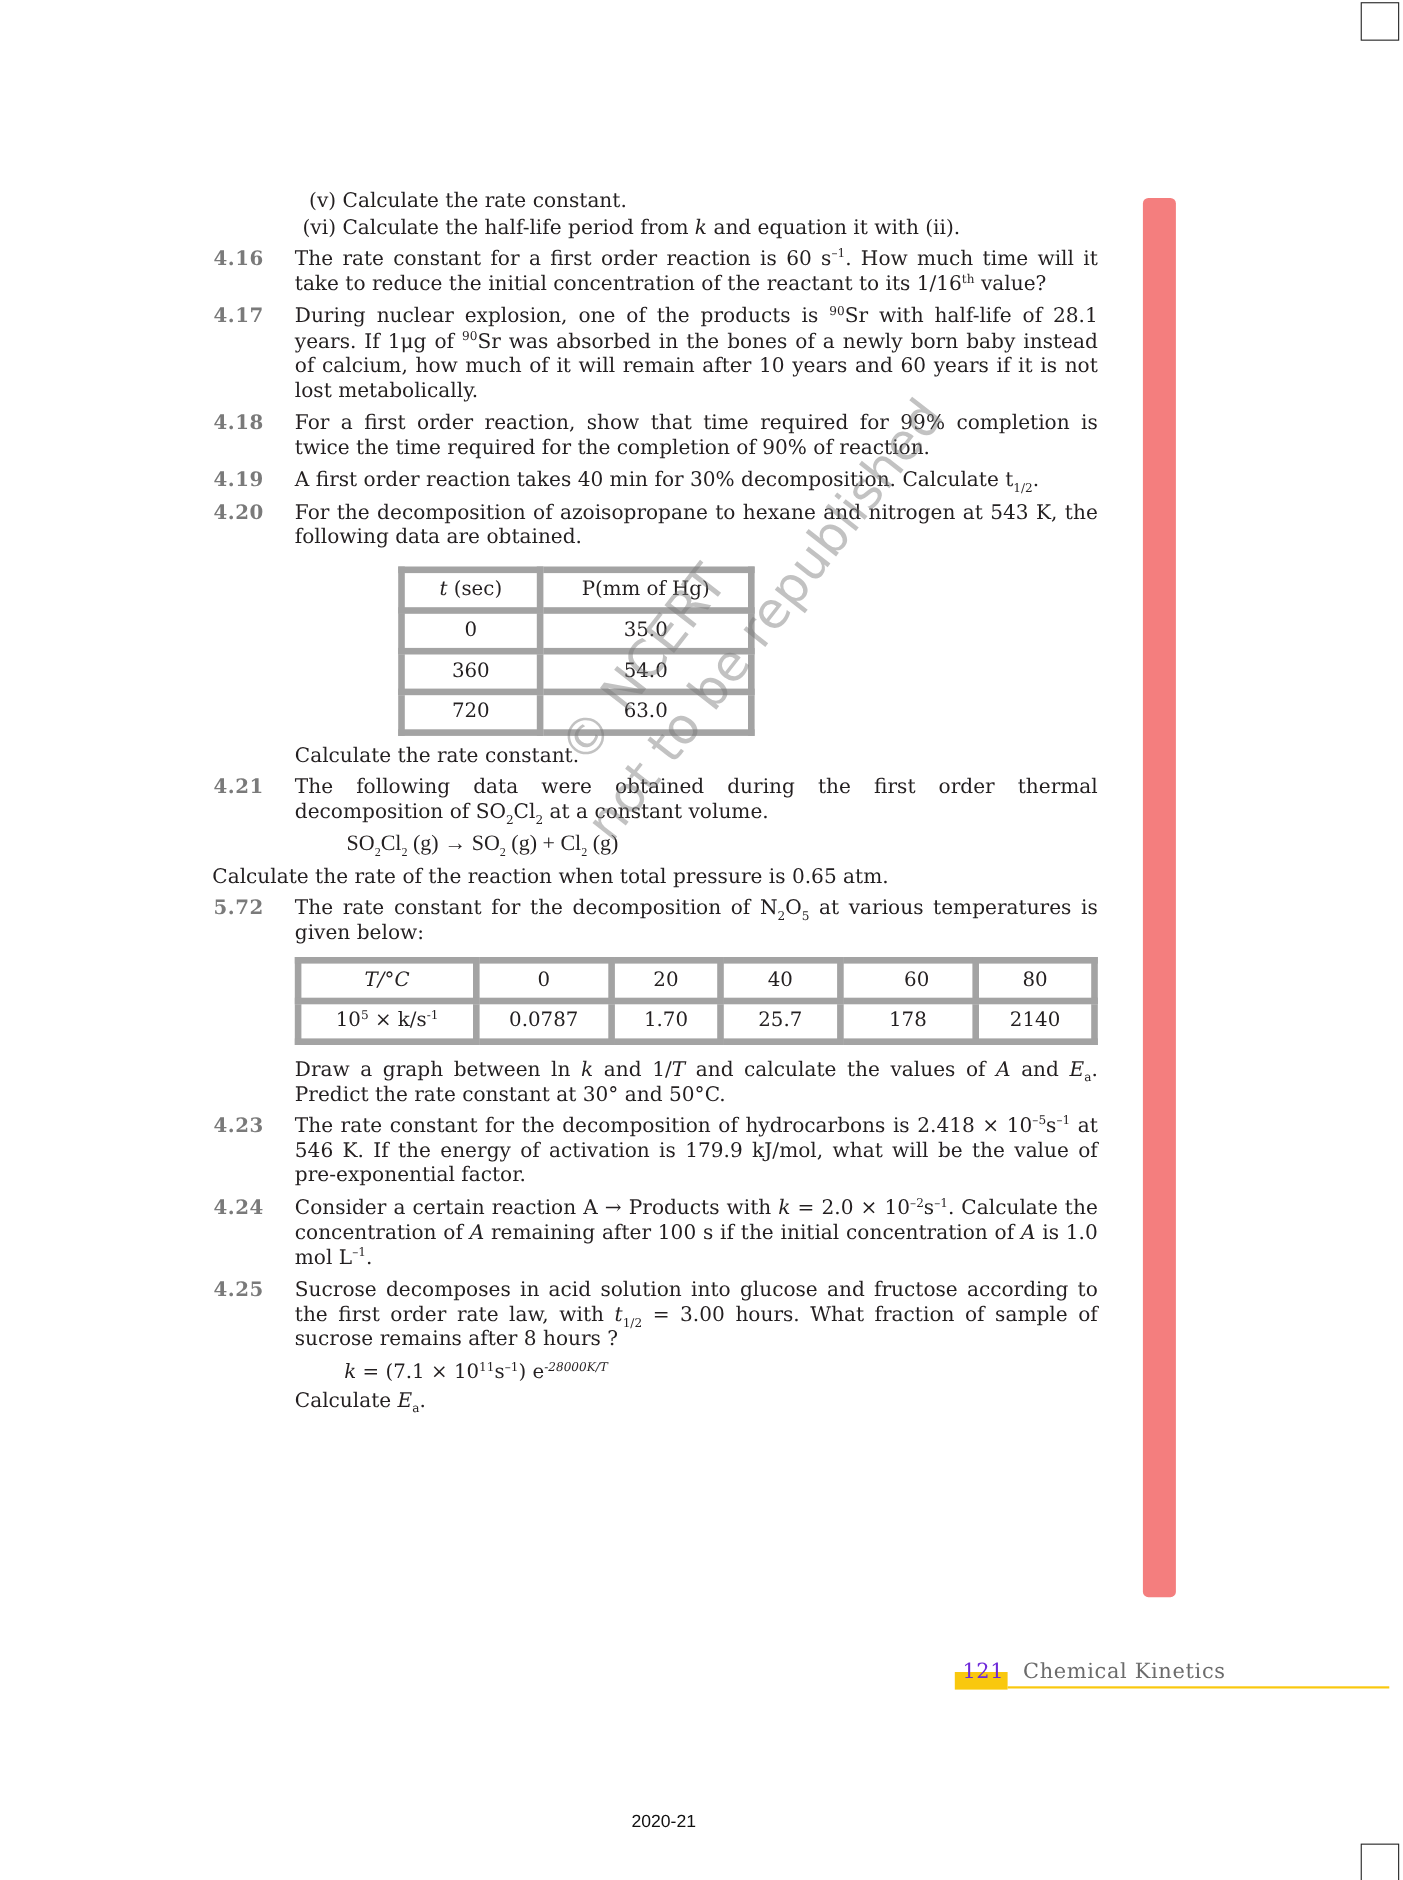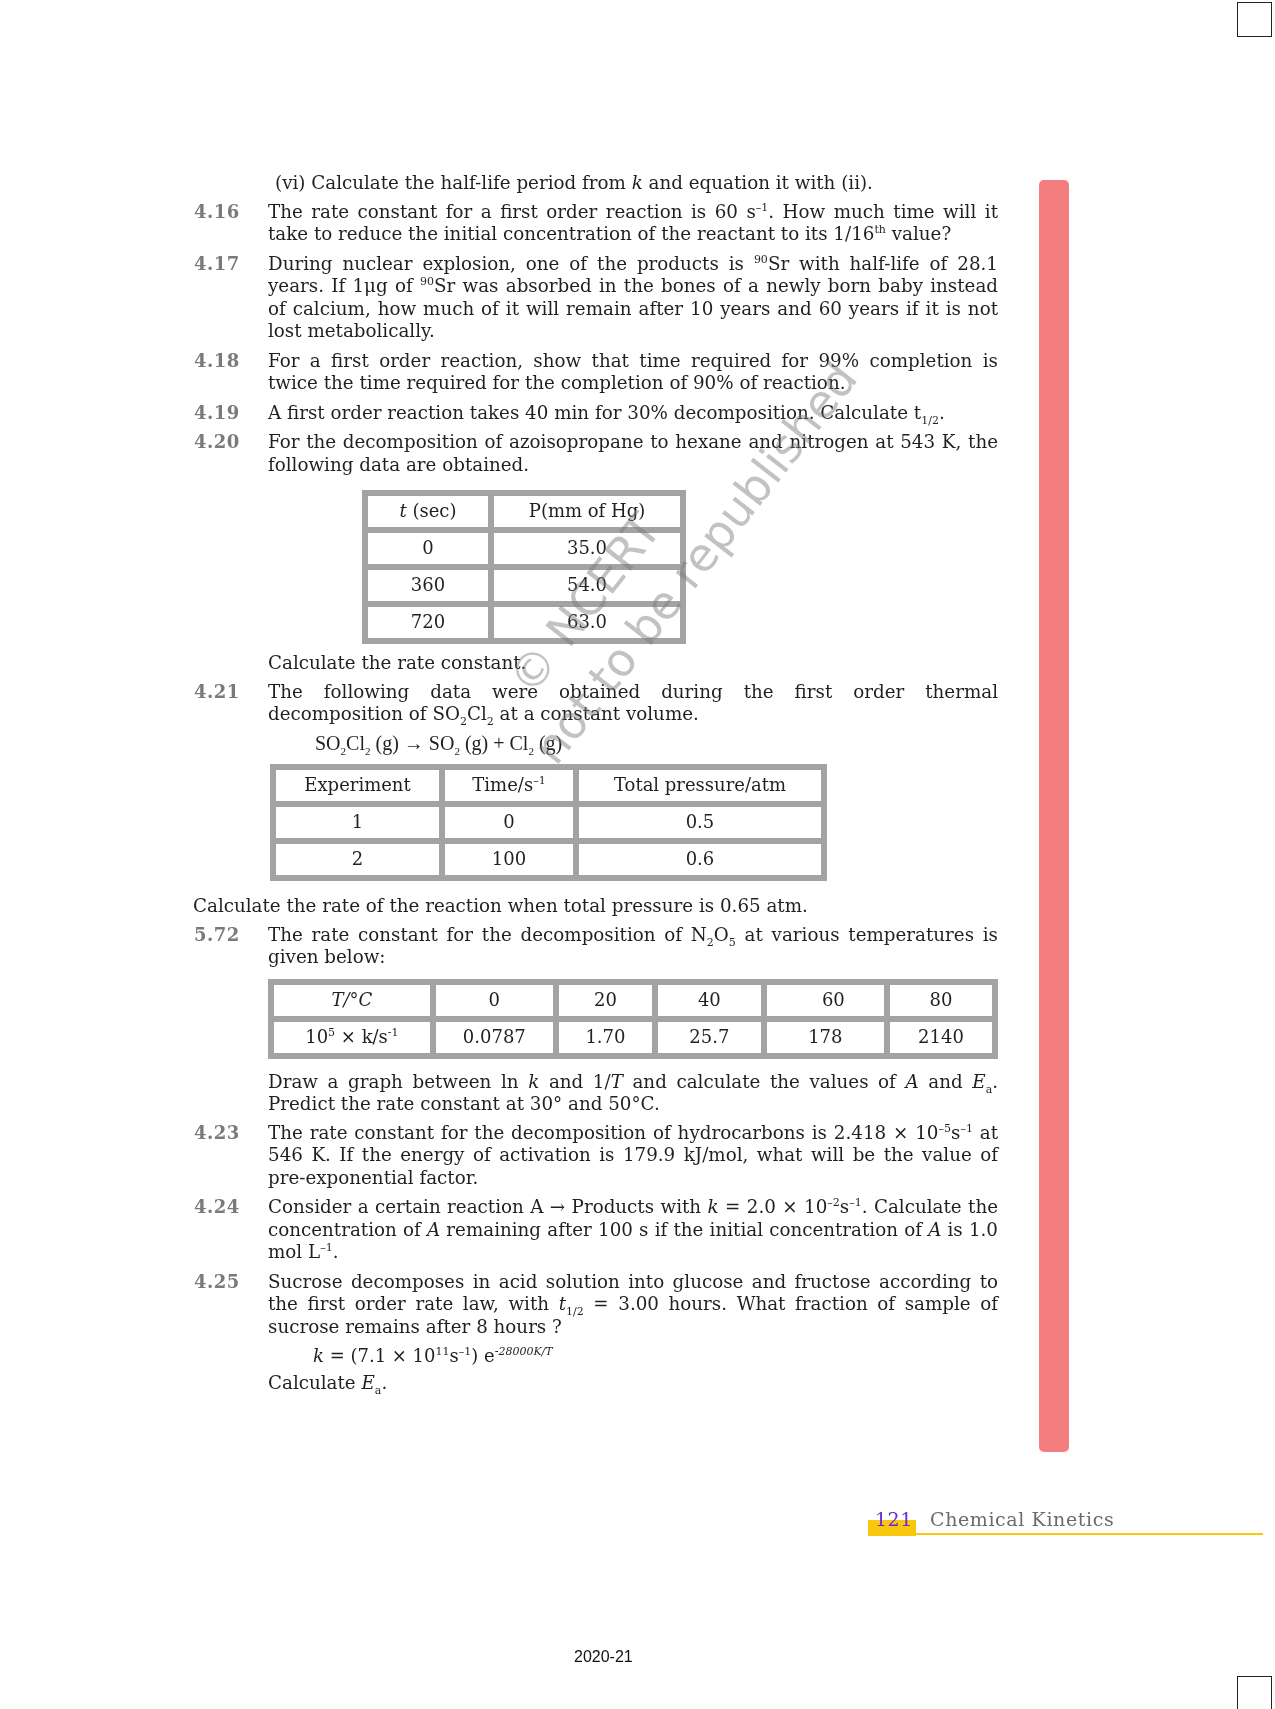--- a/index.html
+++ b/index.html
@@ -45,20 +45,21 @@
 </style>
 </head>
 <body>
 
 <div class="corner-box corner-top"></div>
 <div class="corner-box corner-bottom"></div>
 <div class="side-bar"></div>
 
 <div class="content">
 
+  <p class="sub"><span>(v)</span> <span>Calculate the rate constant.</span></p>
   <p class="sub vi"><span>(vi)</span> <span>Calculate the half-life period from </span><i>k</i><span> and equation it with (ii).</span></p>
 
   <div class="q">
     <span class="qn">4.16</span>
     <span>The rate constant for a first order reaction is 60 s</span><sup>–1</sup><span>. How much time will it take to reduce the initial concentration of the reactant to its 1/16</span><sup>th</sup><span> value?</span>
   </div>
 
   <div class="q">
     <span class="qn">4.17</span>
     <span>During nuclear explosion, one of the products is </span><sup>90</sup><span>Sr with half-life of 28.1 years. If 1μg of </span><sup>90</sup><span>Sr was absorbed in the bones of a newly born baby instead of calcium, how much of it will remain after 10 years and 60 years if it is not lost metabolically.</span>
@@ -98,39 +99,20 @@
     </tr>
   </tbody>
     </table>
   <p class="plain">Calculate the rate constant.</p>
 
   <div class="q" style="margin-bottom:0">
     <span class="qn">4.21</span>
     <span>The following data were obtained during the first order thermal decomposition of SO</span><sub>2</sub><span>Cl</span><sub>2</sub><span>  at a constant volume.</span>
   </div>
   <p class="eq"><span>SO</span><sub>2</sub><span>Cl</span><sub>2</sub><span> (g) → SO</span><sub>2</sub><span> (g) + Cl</span><sub>2</sub><span> (g)</span></p>
-  <table class="dt t2">
-    <tbody>
-        <tr>
-      <td class="c1">Experiment</td>
-      <td class="c2"><span>Time/s</span><sup>–1</sup></td>
-      <td class="c3">Total pressure/atm</td>
-    </tr>
-    <tr>
-      <td>1</td>
-      <td>0</td>
-      <td>0.5</td>
-    </tr>
-    <tr>
-      <td>2</td>
-      <td>100</td>
-      <td>0.6</td>
-    </tr>
-  </tbody>
-    </table>
   <p class="full">Calculate the rate of the reaction when total pressure is 0.65 atm.</p>
 
   <div class="q" style="margin-bottom:0">
     <span class="qn">5.72</span>
     <span>The rate constant for the decomposition of N</span><sub>2</sub><span>O</span><sub>5</sub><span> at various temperatures is given below:</span>
   </div>
   <table class="dt t3">
     <tbody>
         <tr>
       <td class="c0"><i>T/°C</i></td>

